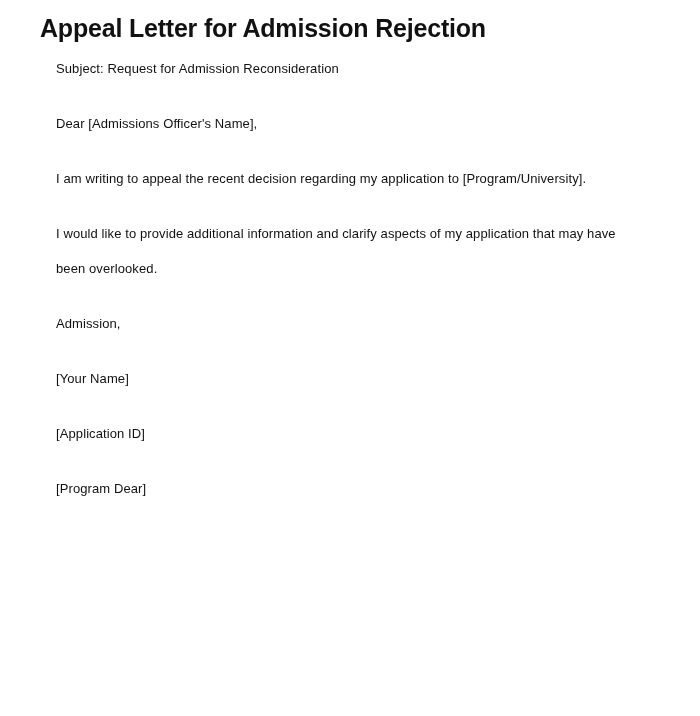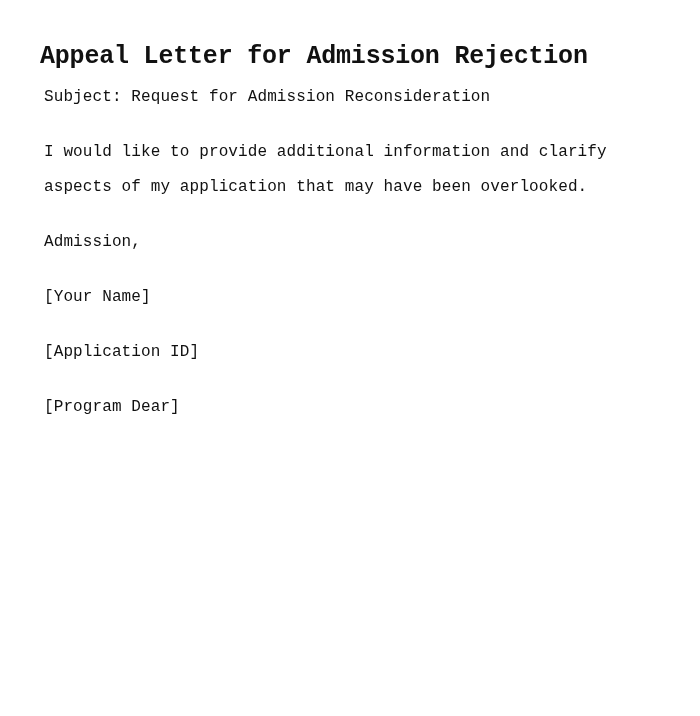--- a/index.html
+++ b/index.html
@@ -1,25 +1,27 @@
 <!DOCTYPE html>
 <html><head>
 <meta charset="utf-8">
 <style>
   html, body { margin: 0; padding: 0; background: #ffffff; }
   body { width: 700px; height: 716px; overflow: hidden; position: relative;
          font-family: "Liberation Sans", "DejaVu Sans", sans-serif; color: #111111; }
-  .page { position: absolute; left: 40px; top: 40px; width: 620px; font-family: Liberation Mono, monospace; }
+  .page { position: absolute; left: 40px; top: 11px; width: 620px; }
   .title { font-size: 25px; font-weight: bold; margin: 0 0 6px 0; line-height: 34px; letter-spacing: -0.2px; }
-  .para { font-size: 16px; line-height: 35px; margin: 0 0 20px 4px; letter-spacing: 0.1px; }
+  .para { font-size: 13px; line-height: 35px; margin: 0 0 20px 16px; letter-spacing: 0.1px; }
 </style>
 </head>
 <body>
 
 <div class="page">
   <h1 class="title">Appeal Letter for Admission Rejection</h1>
   <p class="para">Subject: Request for Admission Reconsideration</p>
+  <p class="para">Dear [Admissions Officer's Name],</p>
+  <p class="para" style="width:540px">I am writing to appeal the recent decision regarding my application to [Program/University].</p>
   <p class="para" style="width:565px">I would like to provide additional information and clarify aspects of my application that may have been overlooked.</p>
   <p class="para">Admission,</p>
   <p class="para">[Your Name]</p>
   <p class="para">[Application ID]</p>
   <p class="para">[Program Dear]</p>
 </div>
 
 </body></html>

